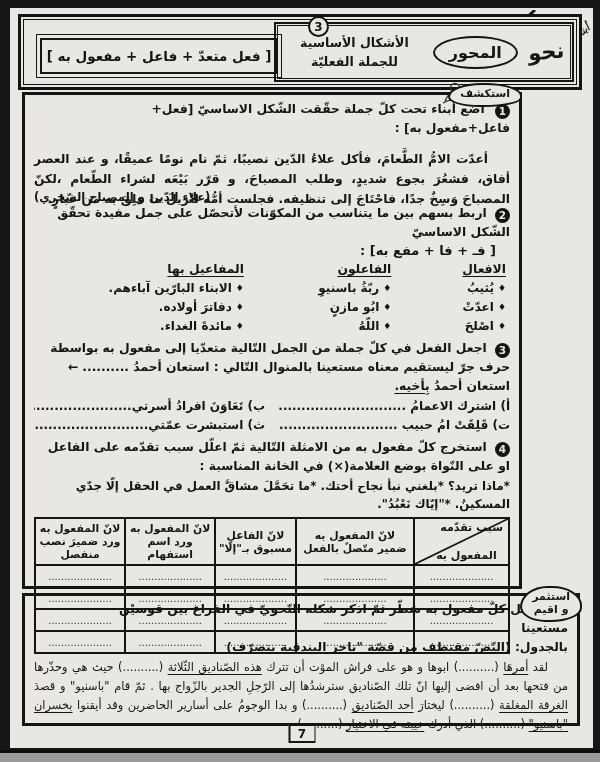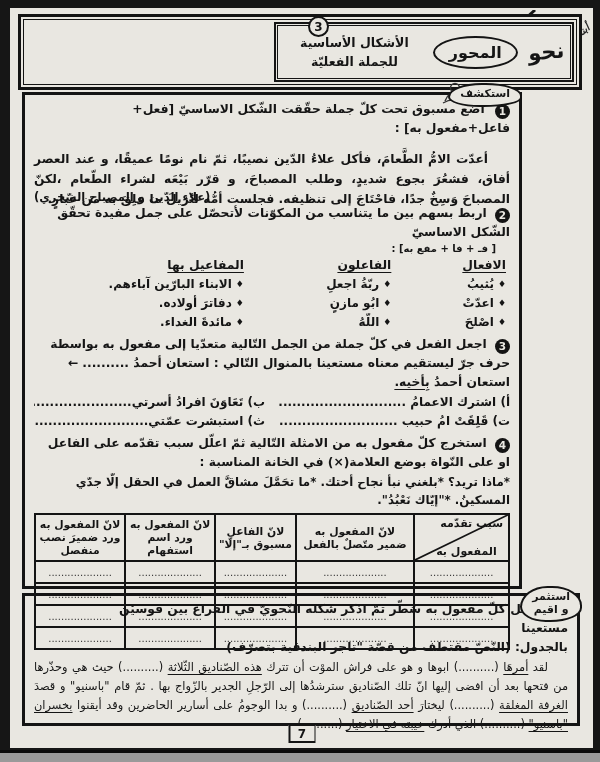--- a/index.html
+++ b/index.html
@@ -44,21 +44,21 @@
   .qnum { display:inline-flex; align-items:center; justify-content:center; width:15px; height:15px;
           background:#141414; color:#e9e7e1; border-radius:50%; font-size:10.5px; font-weight:bold;
           vertical-align:-2px; margin-left:4px; }
   .qhead { font-weight:bold; font-size:12.3px; line-height:19px; }
   .q1head { margin-left:0; margin-right:0; padding-left:90px; }
   .q1head-pad { margin-right:2px; }
 
   .passage { font-weight:bold; font-size:12.3px; line-height:20px; text-align:justify; text-indent:22px; margin-top:11px; }
   .q1src { direction:rtl; text-align:left; font-weight:bold; font-size:11.5px; margin-top:-19px; }
 
-  .q2formula { font-weight:bold; font-size:10px; margin:1px 14px 2px 0; }
+  .q2formula { font-weight:bold; font-size:13px; margin:1px 14px 2px 0; }
   .cols { display:flex; justify-content:space-between; padding:2px 4px 0 4px; margin-bottom:3px; }
   .col-verbs { width:21%; } .col-subjects { width:28%; } .col-objects { width:44%; }
   .colt { font-weight:bold; font-size:12.3px; text-decoration:underline; text-underline-offset:3px; margin-bottom:3px; }
   .ci { font-weight:bold; font-size:12px; line-height:19px; white-space:nowrap; overflow:hidden; }
   .diamond { font-size:9px; vertical-align:1px; margin-left:4px; }
 
   .q3grid { display:grid; grid-template-columns:1fr 1fr; column-gap:14px; margin:1px 0 3px 0; }
   .q3i { font-weight:bold; font-size:12px; line-height:19px; white-space:nowrap; overflow:hidden; }
   .u { text-decoration:underline; text-underline-offset:3px; }
 
@@ -96,54 +96,57 @@
     <div class="hdr-inner">
       <div class="circle-num">3</div>
       <div class="right-box">
         <span class="nahw">نحو</span>
         <span class="oval">المحور</span>
         <span class="hdr-title">
           <span>الأشكال الأساسية</span><br>
           <span>للجملة الفعليّة</span>
         </span>
       </div>
+      <div class="formula-wrap">
+        <div class="formula-box">[ فعل متعدّ + فاعل + مفعول به ]</div>
+      </div>
     </div>
   </div>
 
   <div class="frame1">
 
     <div class="explore-cloud cloud">استكشف</div>
     <svg class="doodle" viewBox="0 0 34 24">
       <circle cx="20" cy="7" r="4.5" fill="none" stroke="#333" stroke-width="1.4"></circle>
       <path d="M10 20 Q14 10 20 13 Q27 16 30 11" fill="none" stroke="#333" stroke-width="1.4"></path>
       <path d="M8 22 Q16 17 26 20" fill="none" stroke="#333" stroke-width="1.2"></path>
     </svg>
 
     <div class="qhead q1head">
       <span class="qnum">1</span>
-      <span class="q1head-pad">اضع مسبوق تحت كلّ جملة حقّقت الشّكل الاساسيّ [فعل+ فاعل+مفعول به] :</span>
+      <span class="q1head-pad">اضع أبناء تحت كلّ جملة حقّقت الشّكل الاساسيّ [فعل+ فاعل+مفعول به] :</span>
     </div>
     <div class="passage">أعدّت الامُّ الطَّعامَ، فأكل علاءُ الدّين نصيبًا، ثمّ نام نومًا عميقًا، و عند العصر أفاق، فشعُرَ بجوع شديدٍ، وطلب المصباحَ، و قرّر بَيْعَه لشراء الطّعام ،لكنّ المصباحَ وَسِخٌ جدًا، فاحْتَاجَ إلى تنظيفه. فجلست أمُّه لتُزيلَ ما علِقَ به من غبارٍ.</div>
     <div class="q1src">(علاء الدّين و المصباح السّحري)</div>
 
     <div class="qhead">
       <span class="qnum">2</span>
       <span>اربط بسهم بين ما يتناسب من المكوّنات لأتحصّل على جمل مفيدة تحقّق الشّكل الاساسيّ</span>
     </div>
     <div class="q2formula">[ فـ + فا + مفع به] :</div>
     <div class="cols">
       <div class="col-verbs">
         <div class="colt">الافعال</div>
         <div class="ci"><span class="diamond">♦</span><span>يُثيبُ</span></div>
         <div class="ci"><span class="diamond">♦</span><span>اعدّتْ</span></div>
         <div class="ci"><span class="diamond">♦</span><span>اصْلحَ</span></div>
       </div>
       <div class="col-subjects">
         <div class="colt">الفاعلون</div>
-        <div class="ci"><span class="diamond">♦</span><span>ربّةُ اجعلِ</span></div>
+        <div class="ci"><span class="diamond">♦</span><span>ربّةُ باسنيوِ</span></div>
         <div class="ci"><span class="diamond">♦</span><span>ابُو مازنٍ</span></div>
         <div class="ci"><span class="diamond">♦</span><span>اللّهُ</span></div>
       </div>
       <div class="col-objects">
         <div class="colt">المفاعيل بها</div>
         <div class="ci"><span class="diamond">♦</span><span>الابناء البارّين آباءهم.</span></div>
         <div class="ci"><span class="diamond">♦</span><span>دفاترَ أولاده.</span></div>
         <div class="ci"><span class="diamond">♦</span><span>مائدةَ الغداء.</span></div>
       </div>
     </div>

